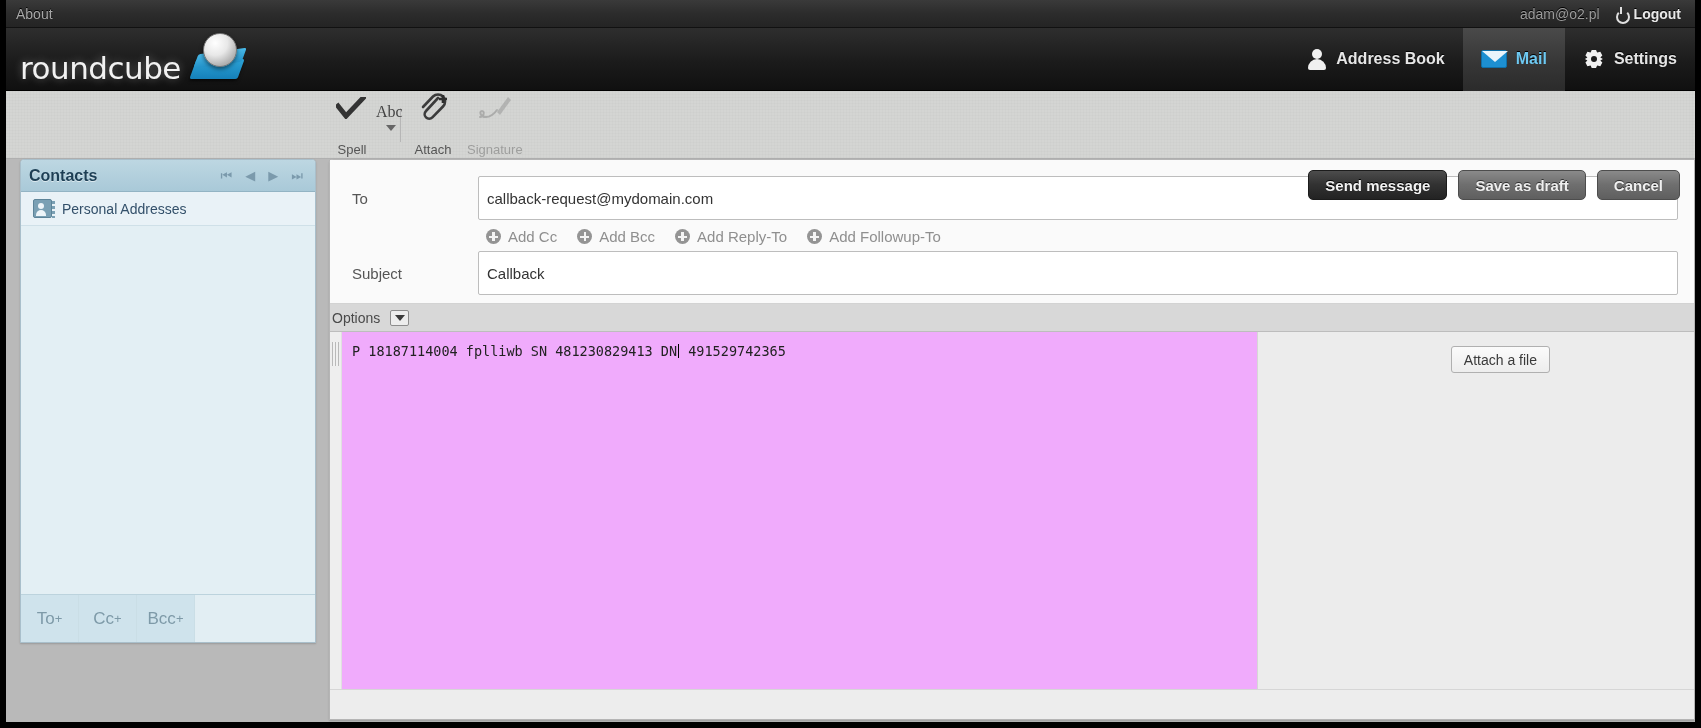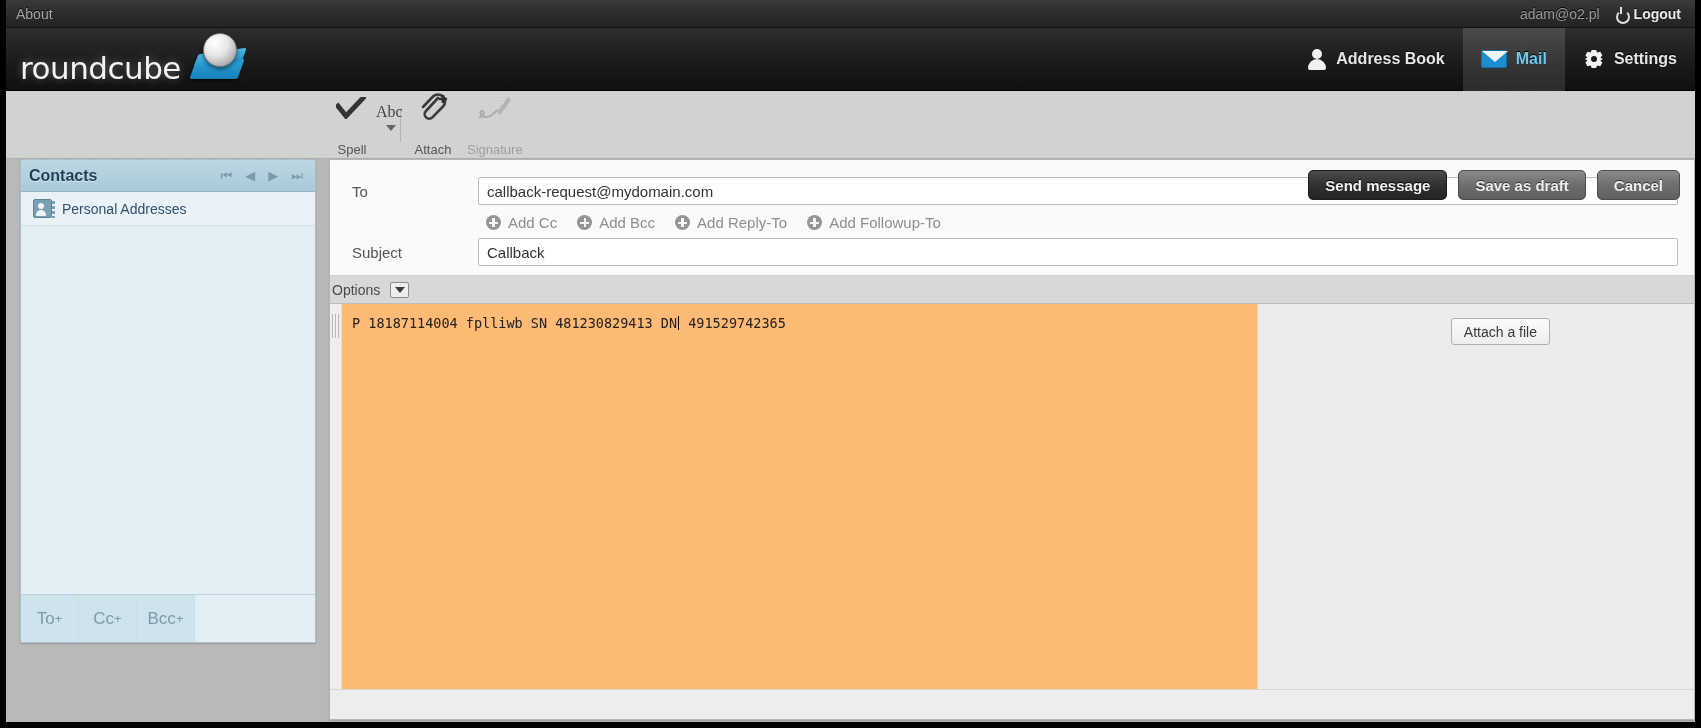--- a/index.html
+++ b/index.html
@@ -324,21 +324,21 @@
     background: linear-gradient(to bottom, #4c4c4c 0%, #323232 48%, #232323 100%);
     color: #f2f2f2; text-shadow: 0 -1px 0 #000;
     border-color: #1c1c1c;
   }
   .btn-gray {
     background: linear-gradient(to bottom, #8a8a8a 0%, #6f6f6f 48%, #5f5f5f 100%);
     color: #efefef; text-shadow: 0 -1px 0 rgba(0,0,0,0.6);
     border-color: #4d4d4d;
   }
   .txt-input {
-    flex: 1; height: 28px;
+    flex: 1; height: 44px;
     border: 1px solid #bdbdbd; border-radius: 2px;
     background: #fff; font-size: 15px; color: #333;
     padding: 0 8px; margin-right: 2px;
     font-family: "Liberation Sans", sans-serif;
   }
   .addlinks {
     display: flex; gap: 20px; padding: 8px 0 6px 142px;
   }
   .addlink {
     display: flex; align-items: center; gap: 7px;
@@ -375,21 +375,21 @@
   .body-area { flex: 1; display: flex; background: #ececec; position: relative; }
   .body-gutter {
     width: 12px; background: #eee; border-right: 1px solid #e0e0e0;
     display:flex; align-items: flex-start; justify-content:center; padding-top: 10px;
   }
   .grip {
     width: 7px; height: 24px;
     background: repeating-linear-gradient(90deg, #b9b9b9 0 1px, #f0f0f0 1px 3px);
   }
   .body-text {
-    flex: 1; background: #fdba74; border-right: 1px solid #d6d6d6;
+    flex: 1; background: #f0abfc; border-right: 1px solid #d6d6d6;
     padding: 11px 10px; font-family: "DejaVu Sans Mono", monospace;
     font-size: 13.5px; color: #222; max-width: 916px;
   }
   .caret {
     display: inline-block; width: 1px; height: 14px;
     background: #000; vertical-align: -2px; margin: 0 1px;
   }
   .attach-pane {
     width: 304px; background: #ececec;
     padding: 14px 12px; display: flex; justify-content: flex-end;

